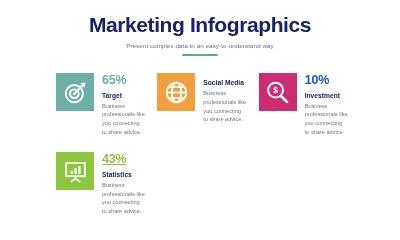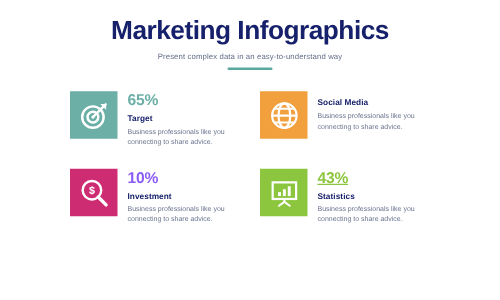--- a/index.html
+++ b/index.html
@@ -49,21 +49,21 @@
     border-radius: 1px;
   }
 
   
   .grid {
     position: absolute;
     top: 73px;
     left: 56px;
     width: 292px;
     display: grid;
-    grid-template-columns: 1fr 1fr;
+    grid-template-columns: 1fr 1fr 1fr;
     grid-template-rows: auto auto;
     column-gap: 12px;
     row-gap: 16px;
   }
   .item {
     display: flex;
     align-items: flex-start;
     gap: 8px;
   }
   .icon-tile {
@@ -153,21 +153,21 @@
 
     <div class="item">
       <div class="icon-tile" style="background: rgb(206, 44, 114);">
         <svg viewBox="0 0 64 64">
           <circle cx="27" cy="26" r="19" fill="none" stroke="#ffffff" stroke-width="5"></circle>
           <path d="M40 40 L56 56" stroke="#ffffff" stroke-width="7" stroke-linecap="round"></path>
           <text x="27" y="34" font-family="Liberation Sans, sans-serif" font-size="22" font-weight="bold" fill="#ffffff" text-anchor="middle">$</text>
         </svg>
       </div>
       <div class="item-body">
-        <div class="item-percent" style="color: #8b5cf6;">10%</div>
+        <div class="item-percent" style="color: #1d4ed8;">10%</div>
         <div class="item-label">Investment</div>
         <div class="item-desc">Business professionals like you connecting to share advice.</div>
       </div>
     </div>
 
     <div class="item">
       <div class="icon-tile" style="background: rgb(140, 198, 62);">
         <svg viewBox="0 0 64 64">
           <rect x="8" y="10" width="48" height="34" fill="none" stroke="#ffffff" stroke-width="4.5"></rect>
           <rect x="19" y="30" width="6" height="8" fill="#ffffff"></rect>

